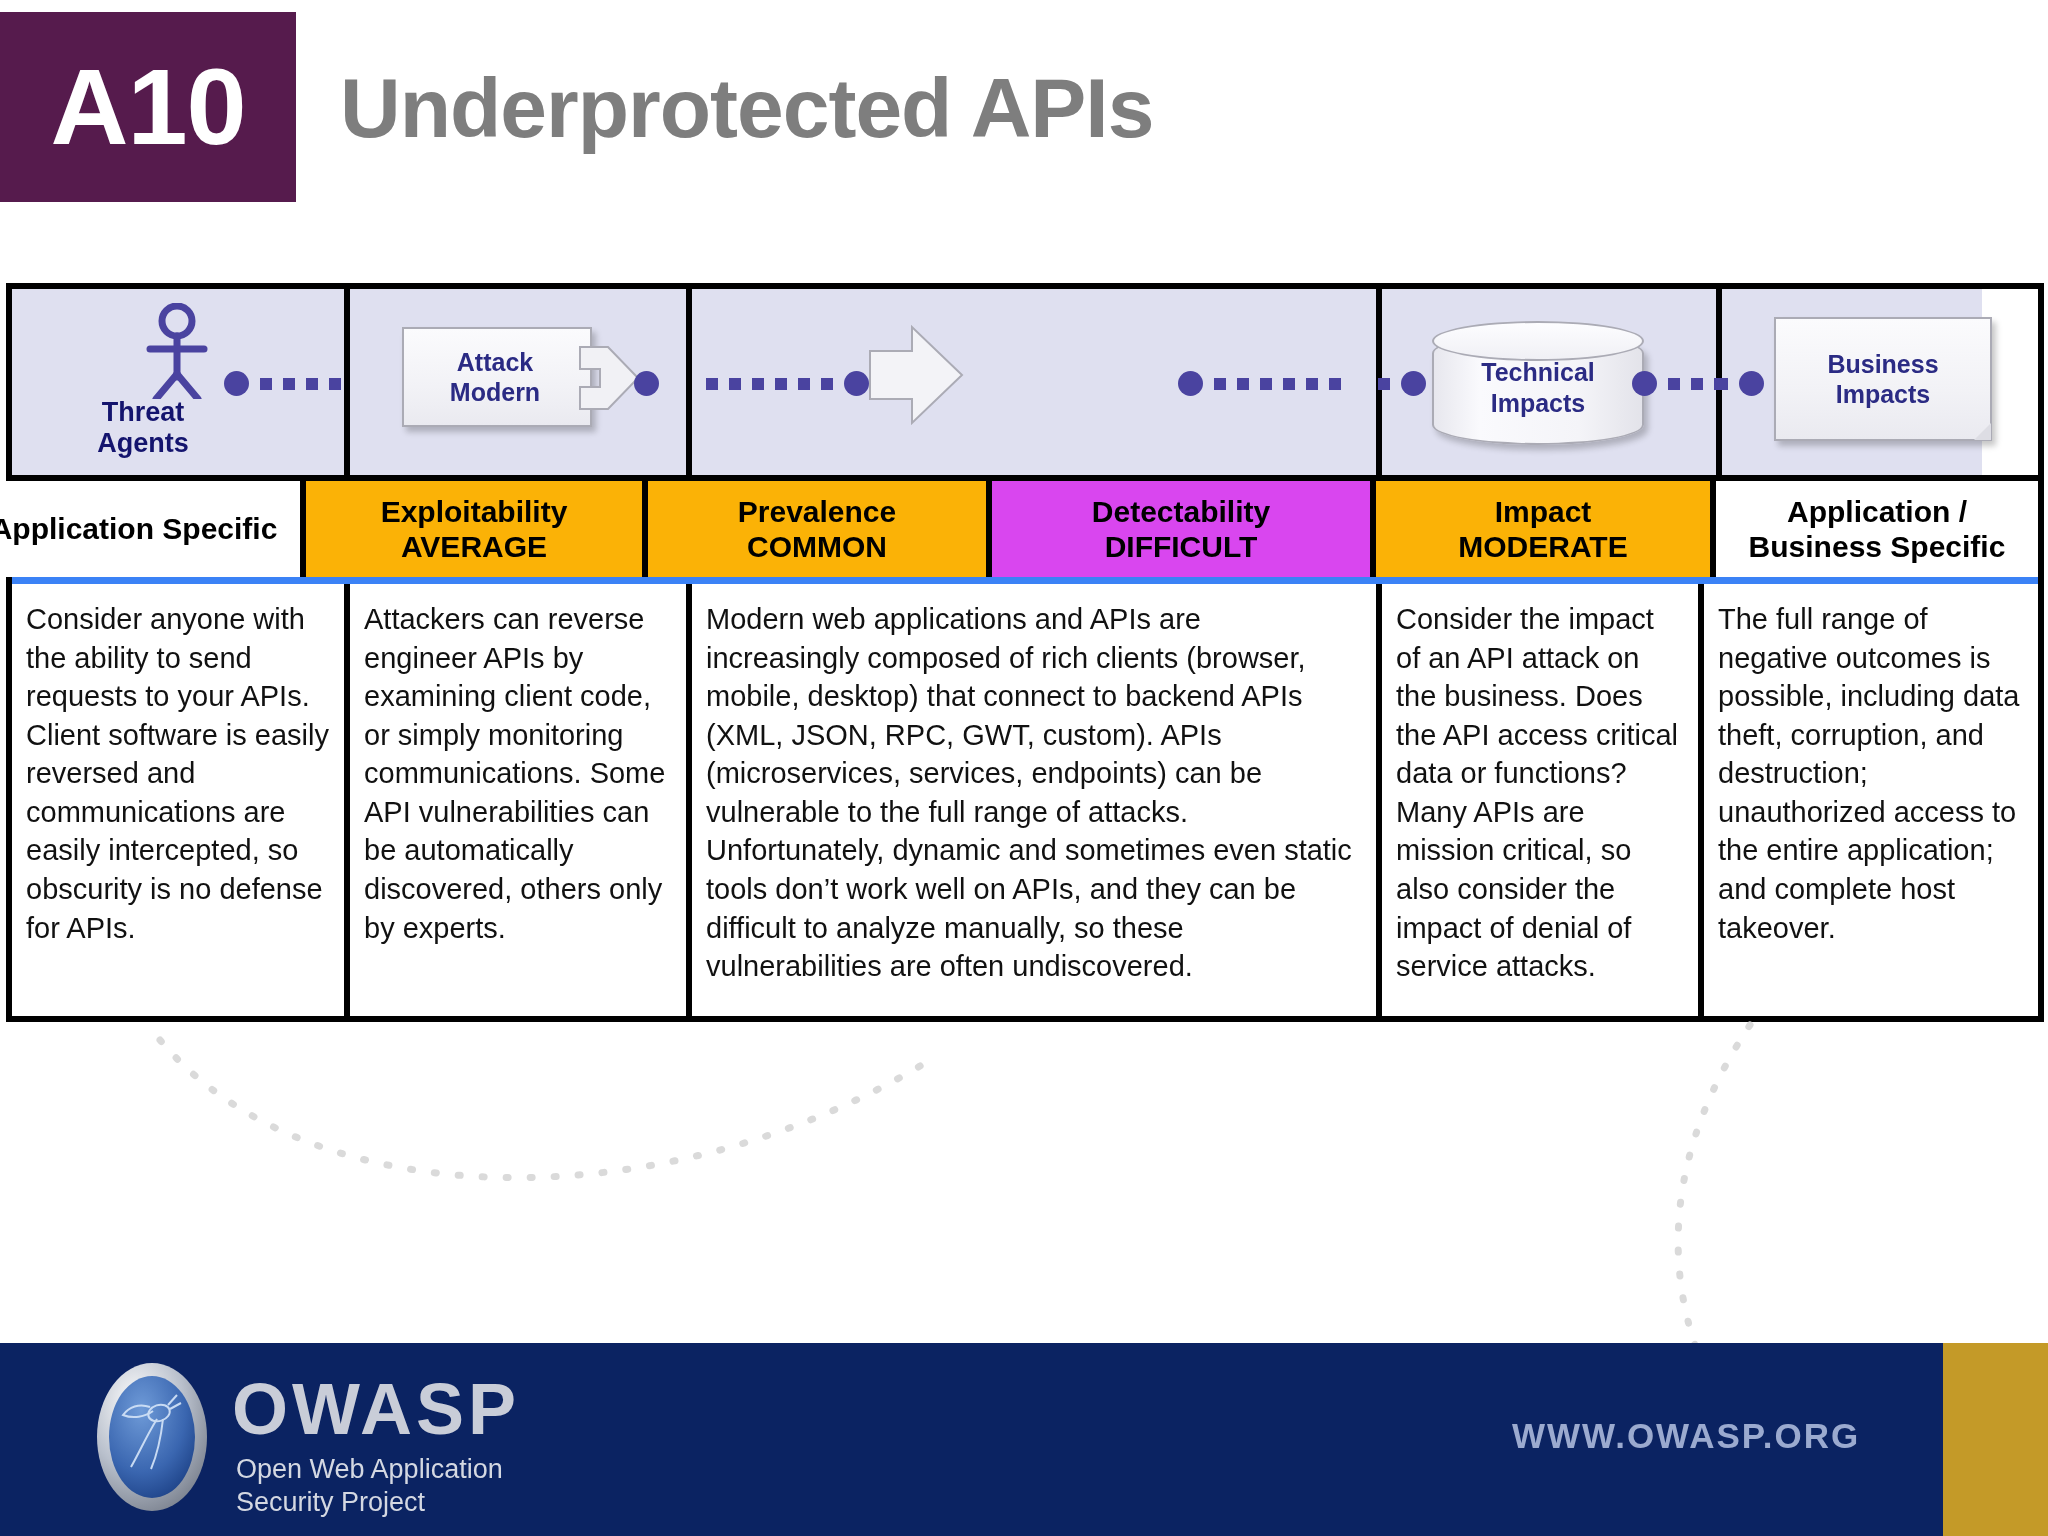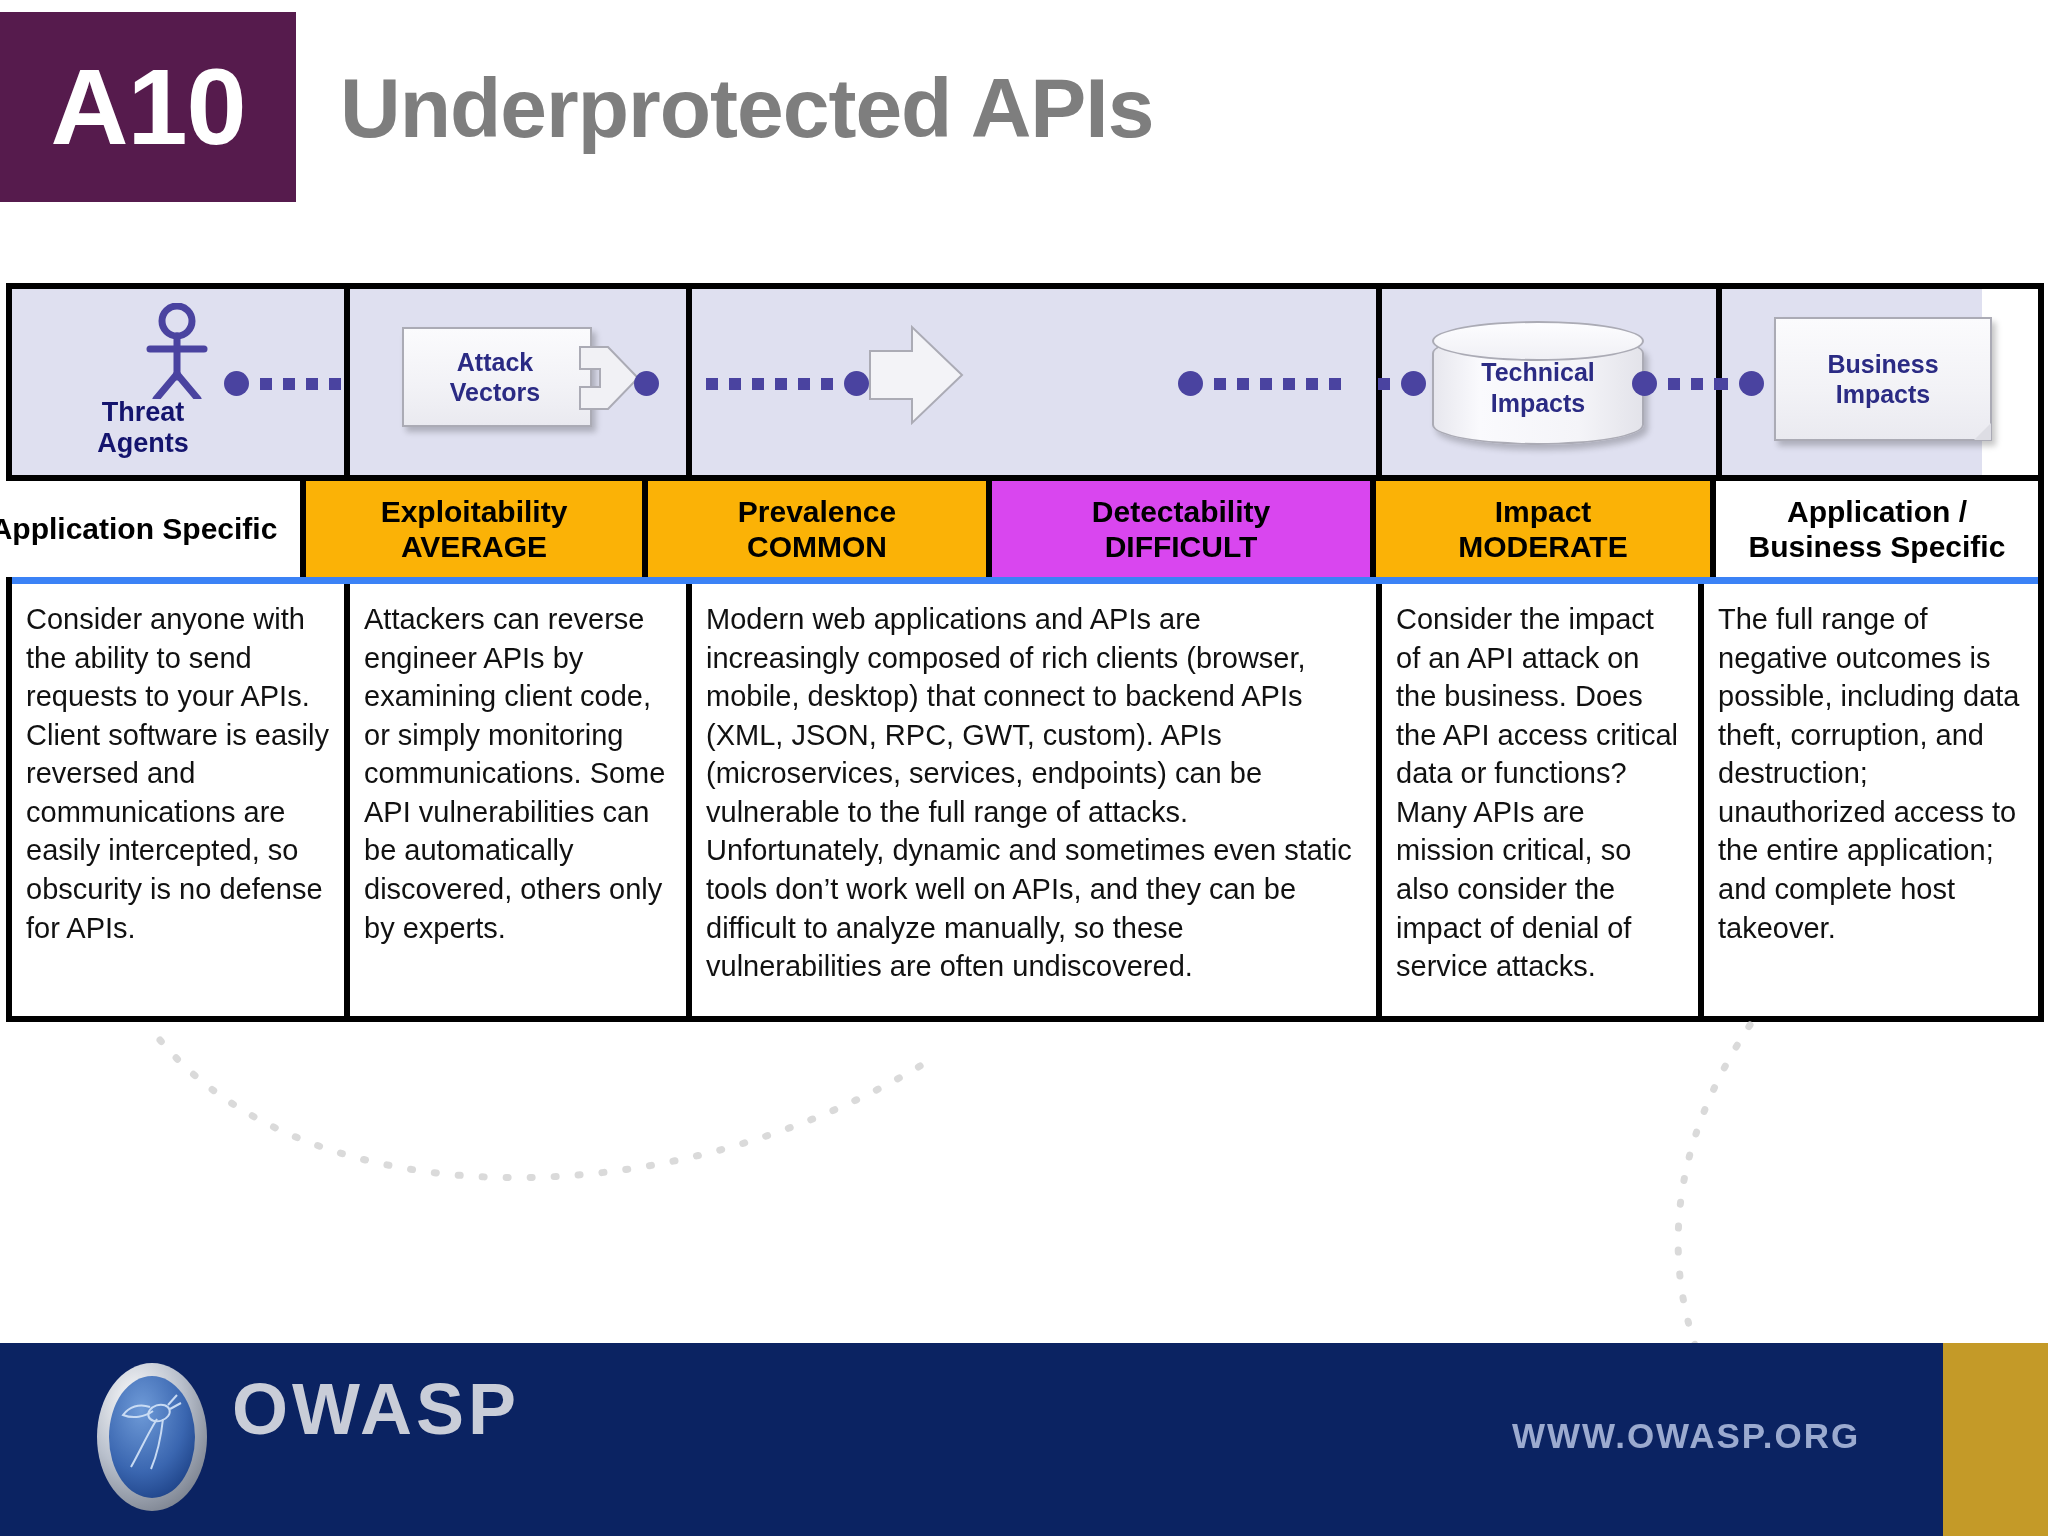--- a/index.html
+++ b/index.html
@@ -357,21 +357,21 @@
         <span class="dot-sq"></span>
         <span class="dot-sq"></span>
         <span class="dot-rd"></span>
       </div>
     </div>
 
     <div class="diagram-cell dc-vectors">
       <div class="node node-vectors">
         <div>
           <span>Attack</span><br>
-          <span>Vectors</span>
+          <span>Modern</span>
         </div>
       </div>
       <svg class="chevron-out" viewBox="0 0 62 66">
         <polygon points="2,2 30,2 60,33 30,64 2,64 2,42 22,42 22,24 2,24" fill="#f1f1f5" stroke="#ABABB5" stroke-width="2"></polygon>
       </svg>
       <div class="dots" style="left:284px; top:82px;">
         <span class="dot-rd"></span>
       </div>
     </div>
 
@@ -499,14 +499,18 @@
     <g stroke="#cfe0f6" stroke-width="2" fill="none" opacity="0.95">
       <ellipse cx="64" cy="52" rx="11" ry="8" transform="rotate(-18 64 52)"></ellipse>
       <path d="M62,58 C 52,74 44,92 36,106"></path>
       <path d="M68,58 C 66,76 62,94 56,108"></path>
       <path d="M55,46 C 44,42 34,46 28,54 C 38,58 50,56 58,50"></path>
       <path d="M73,44 L 82,34 M75,48 L 86,42"></path>
     </g>
   </svg>
 
   <div class="owasp-wordmark">OWASP</div>
+  <div class="owasp-tagline">
+    <span>Open Web Application</span><br>
+    <span>Security Project</span>
+  </div>
   <div class="owasp-url">WWW.OWASP.ORG</div>
 </div>
 
 </body></html>

